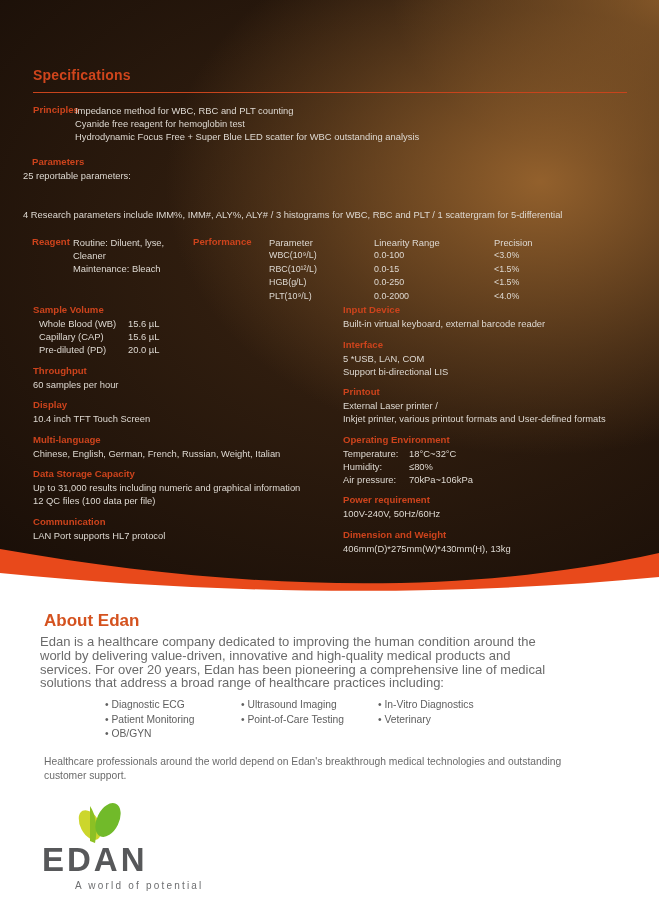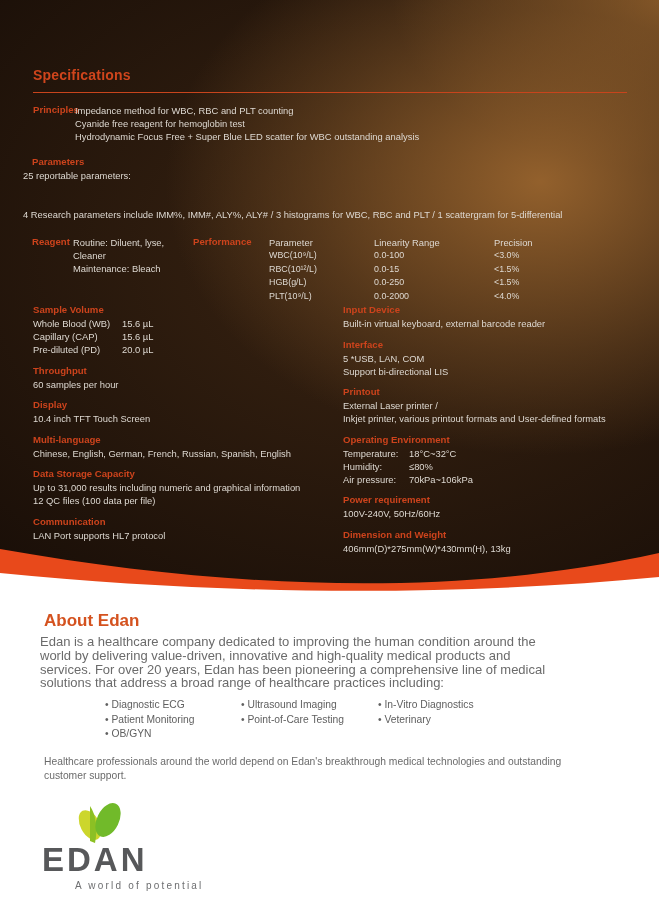--- a/index.html
+++ b/index.html
@@ -46,21 +46,21 @@
   .perf-table{flex:1;font-size:8.9px;line-height:13.4px;}
   .perf-row{display:flex;padding-left:11px;}
   .perf-row .c1{width:105px;flex:none;}
   .perf-row .c2{width:120px;flex:none;}
   .perf-head{font-size:9.4px;}
 
   .col-left{position:absolute;left:33px;top:304px;width:300px;}
   .col-right{position:absolute;left:343px;top:304px;width:300px;}
   .sect{margin-bottom:8.5px;}
   .sect .h{margin-bottom:1px;}
-  .kv .k{display:inline-block;width:89px;}
+  .kv .k{display:inline-block;width:89px;margin-left:6px;}
   .kv2 .k{display:inline-block;width:66px;}
 
   
   .white{position:absolute;left:0;top:605px;width:659px;height:300px;background:#ffffff;}
   .about-heading{margin:6px 0 4px 44px;font-size:17px;font-weight:bold;color:#d4521f;}
   .about-par{margin-left:40px;width:525px;font-size:13px;line-height:13.8px;color:var(--about-text);}
   .bullets{display:flex;margin:8px 0 0 105px;font-size:10.3px;line-height:14.6px;color:#606060;}
   .bcol1{width:136px;flex:none;}
   .bcol2{width:137px;flex:none;}
   .bullet::before{content:"• ";}
@@ -150,21 +150,21 @@
       <div class="sect">
         <div class="h">Throughput</div>
         <div>60 samples per hour</div>
       </div>
       <div class="sect">
         <div class="h">Display</div>
         <div>10.4 inch TFT Touch Screen</div>
       </div>
       <div class="sect">
         <div class="h">Multi-language</div>
-        <div>Chinese, English, German, French, Russian, Spanish, English</div>
+        <div>Chinese, English, German, French, Russian, Weight, Italian</div>
       </div>
       <div class="sect">
         <div class="h">Data Storage Capacity</div>
         <div>Up to 31,000 results including numeric and graphical information</div>
         <div>12 QC files (100 data per file)</div>
       </div>
       <div class="sect">
         <div class="h">Communication</div>
         <div>LAN Port supports HL7 protocol</div>
       </div>

